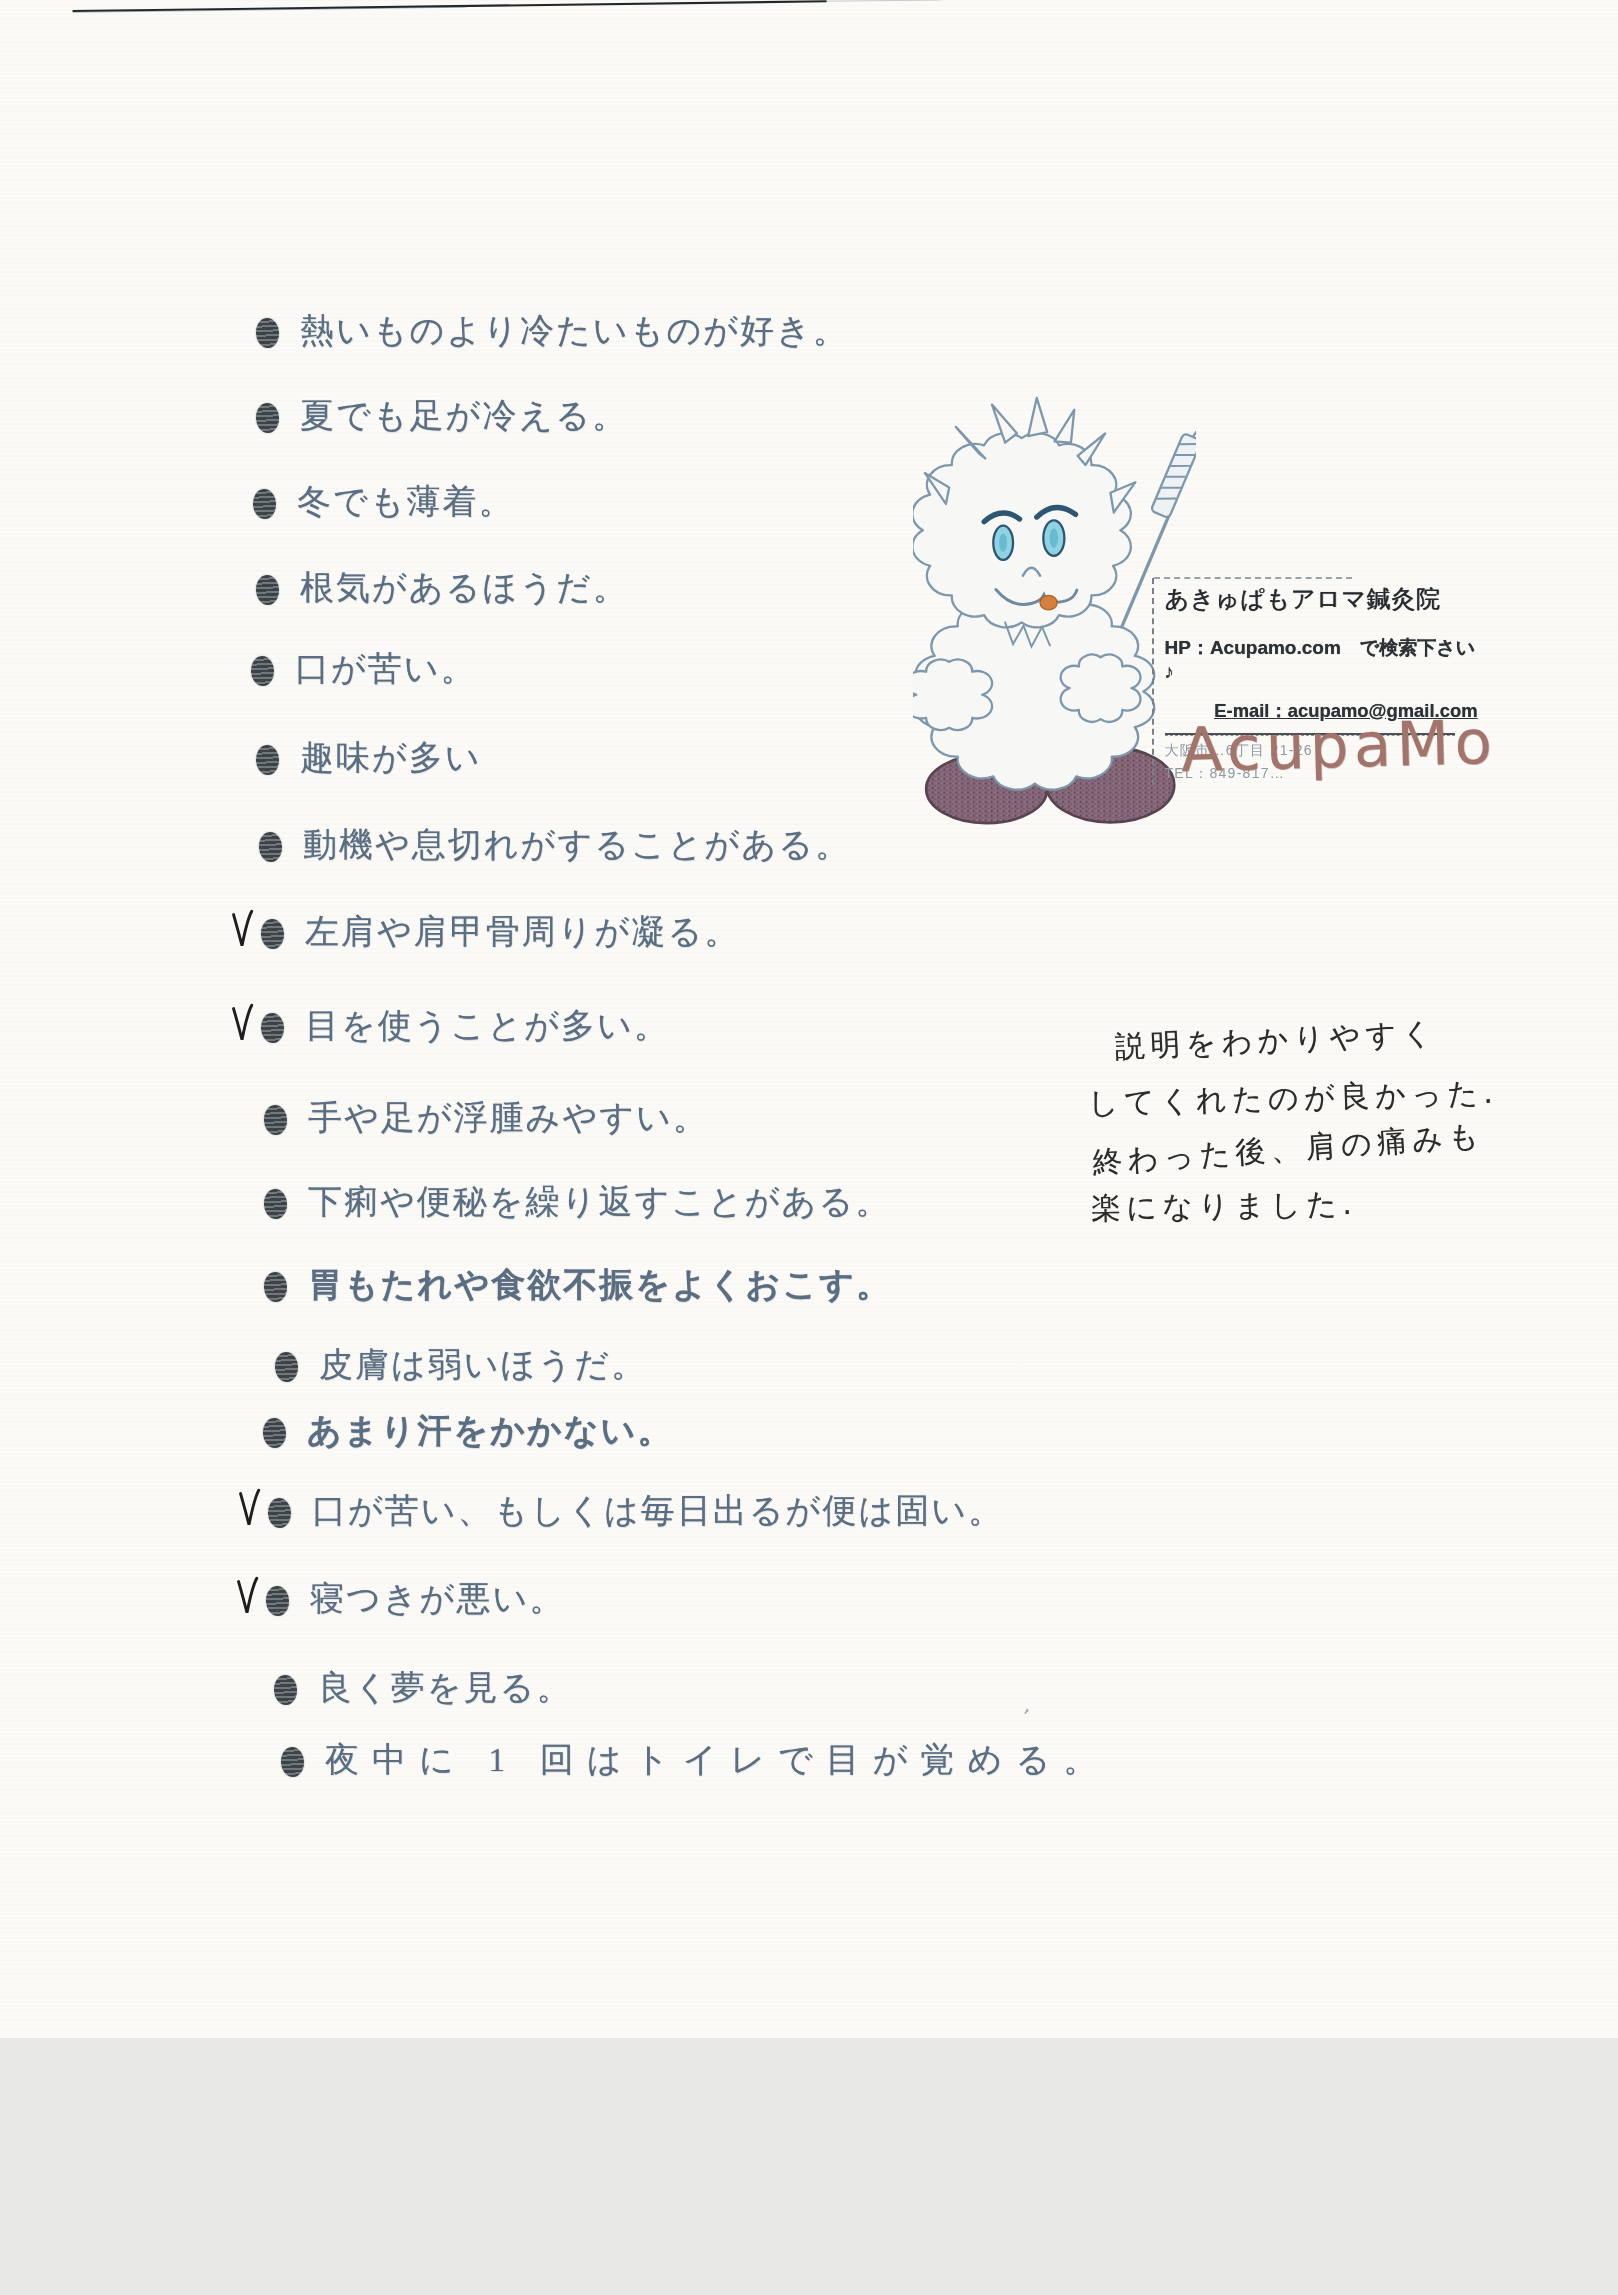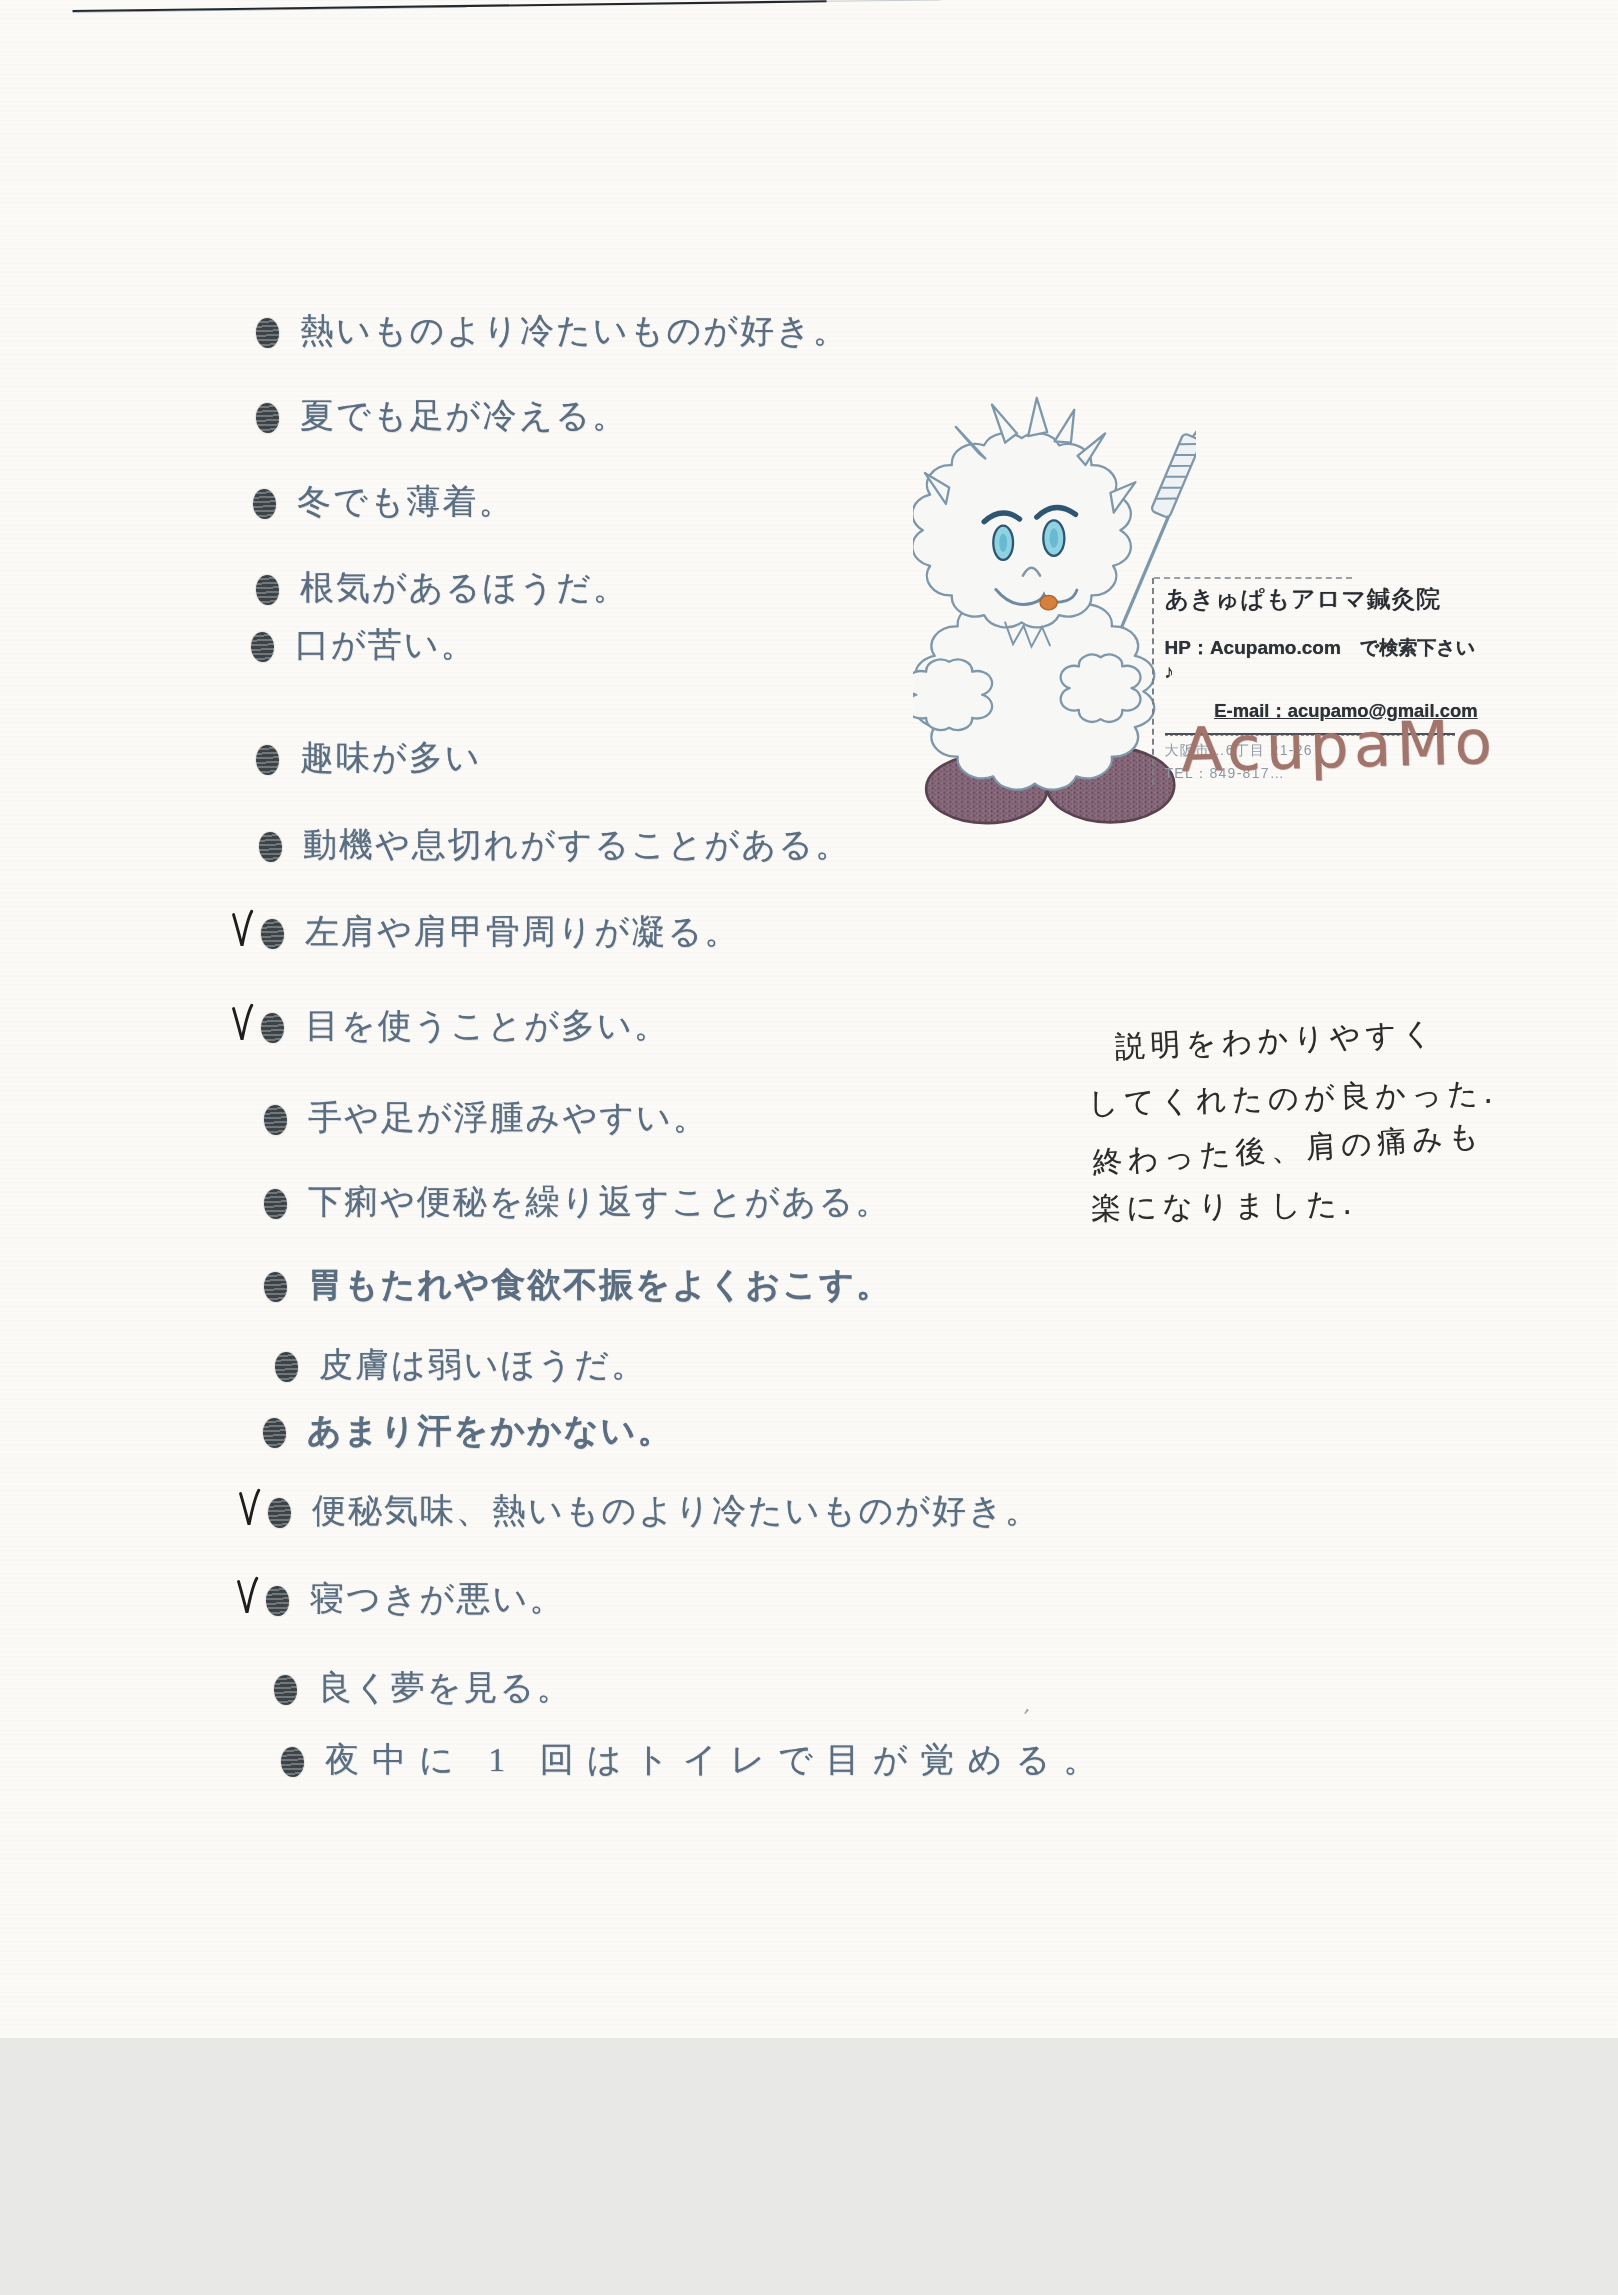--- a/index.html
+++ b/index.html
@@ -138,21 +138,21 @@
   <div class="check-row" style="top: 481px; left: 221px;">
 
     <span class="bullet"></span>
     <span class="item-text">冬でも薄着。</span>
   </div>
   <div class="check-row" style="top: 567px; left: 224px;">
 
     <span class="bullet"></span>
     <span class="item-text">根気があるほうだ。</span>
   </div>
-  <div class="check-row" style="top: 624px; left: 219px;">
+  <div class="check-row" style="top: 648px; left: 219px;">
 
     <span class="bullet"></span>
     <span class="item-text">口が苦い。</span>
   </div>
   <div class="check-row" style="top: 737px; left: 224px;">
 
     <span class="bullet"></span>
     <span class="item-text">趣味が多い</span>
   </div>
   <div class="check-row" style="top: 824px; left: 227px;">
@@ -197,21 +197,21 @@
   <div class="check-row" style="top: 1410px; left: 231px; font-weight: bold;">
 
     <span class="bullet"></span>
     <span class="item-text">あまり汗をかかない。</span>
   </div>
   <div class="check-row" style="top: 1490px; left: 236px;">
     <svg class="checkmark" viewBox="0 0 40 66" width="26" height="43">
         <path d="M7 10 C11 24 17 46 20 58 C23 43 30 14 35 5" stroke="#1e1e1e" stroke-width="4.5" fill="none" stroke-linecap="round"></path>
       </svg>
     <span class="bullet"></span>
-    <span class="item-text">便秘気味、熱いものより冷たいものが好き。</span>
+    <span class="item-text">口が苦い、もしくは毎日出るが便は固い。</span>
   </div>
   <div class="check-row" style="top: 1578px; left: 234px;">
     <svg class="checkmark" viewBox="0 0 40 66" width="26" height="43">
         <path d="M7 10 C11 24 17 46 20 58 C23 43 30 14 35 5" stroke="#1e1e1e" stroke-width="4.5" fill="none" stroke-linecap="round"></path>
       </svg>
     <span class="bullet"></span>
     <span class="item-text">寝つきが悪い。</span>
   </div>
   <div class="check-row" style="top: 1658px; left: 242px; margin-top: 9px;">
 

